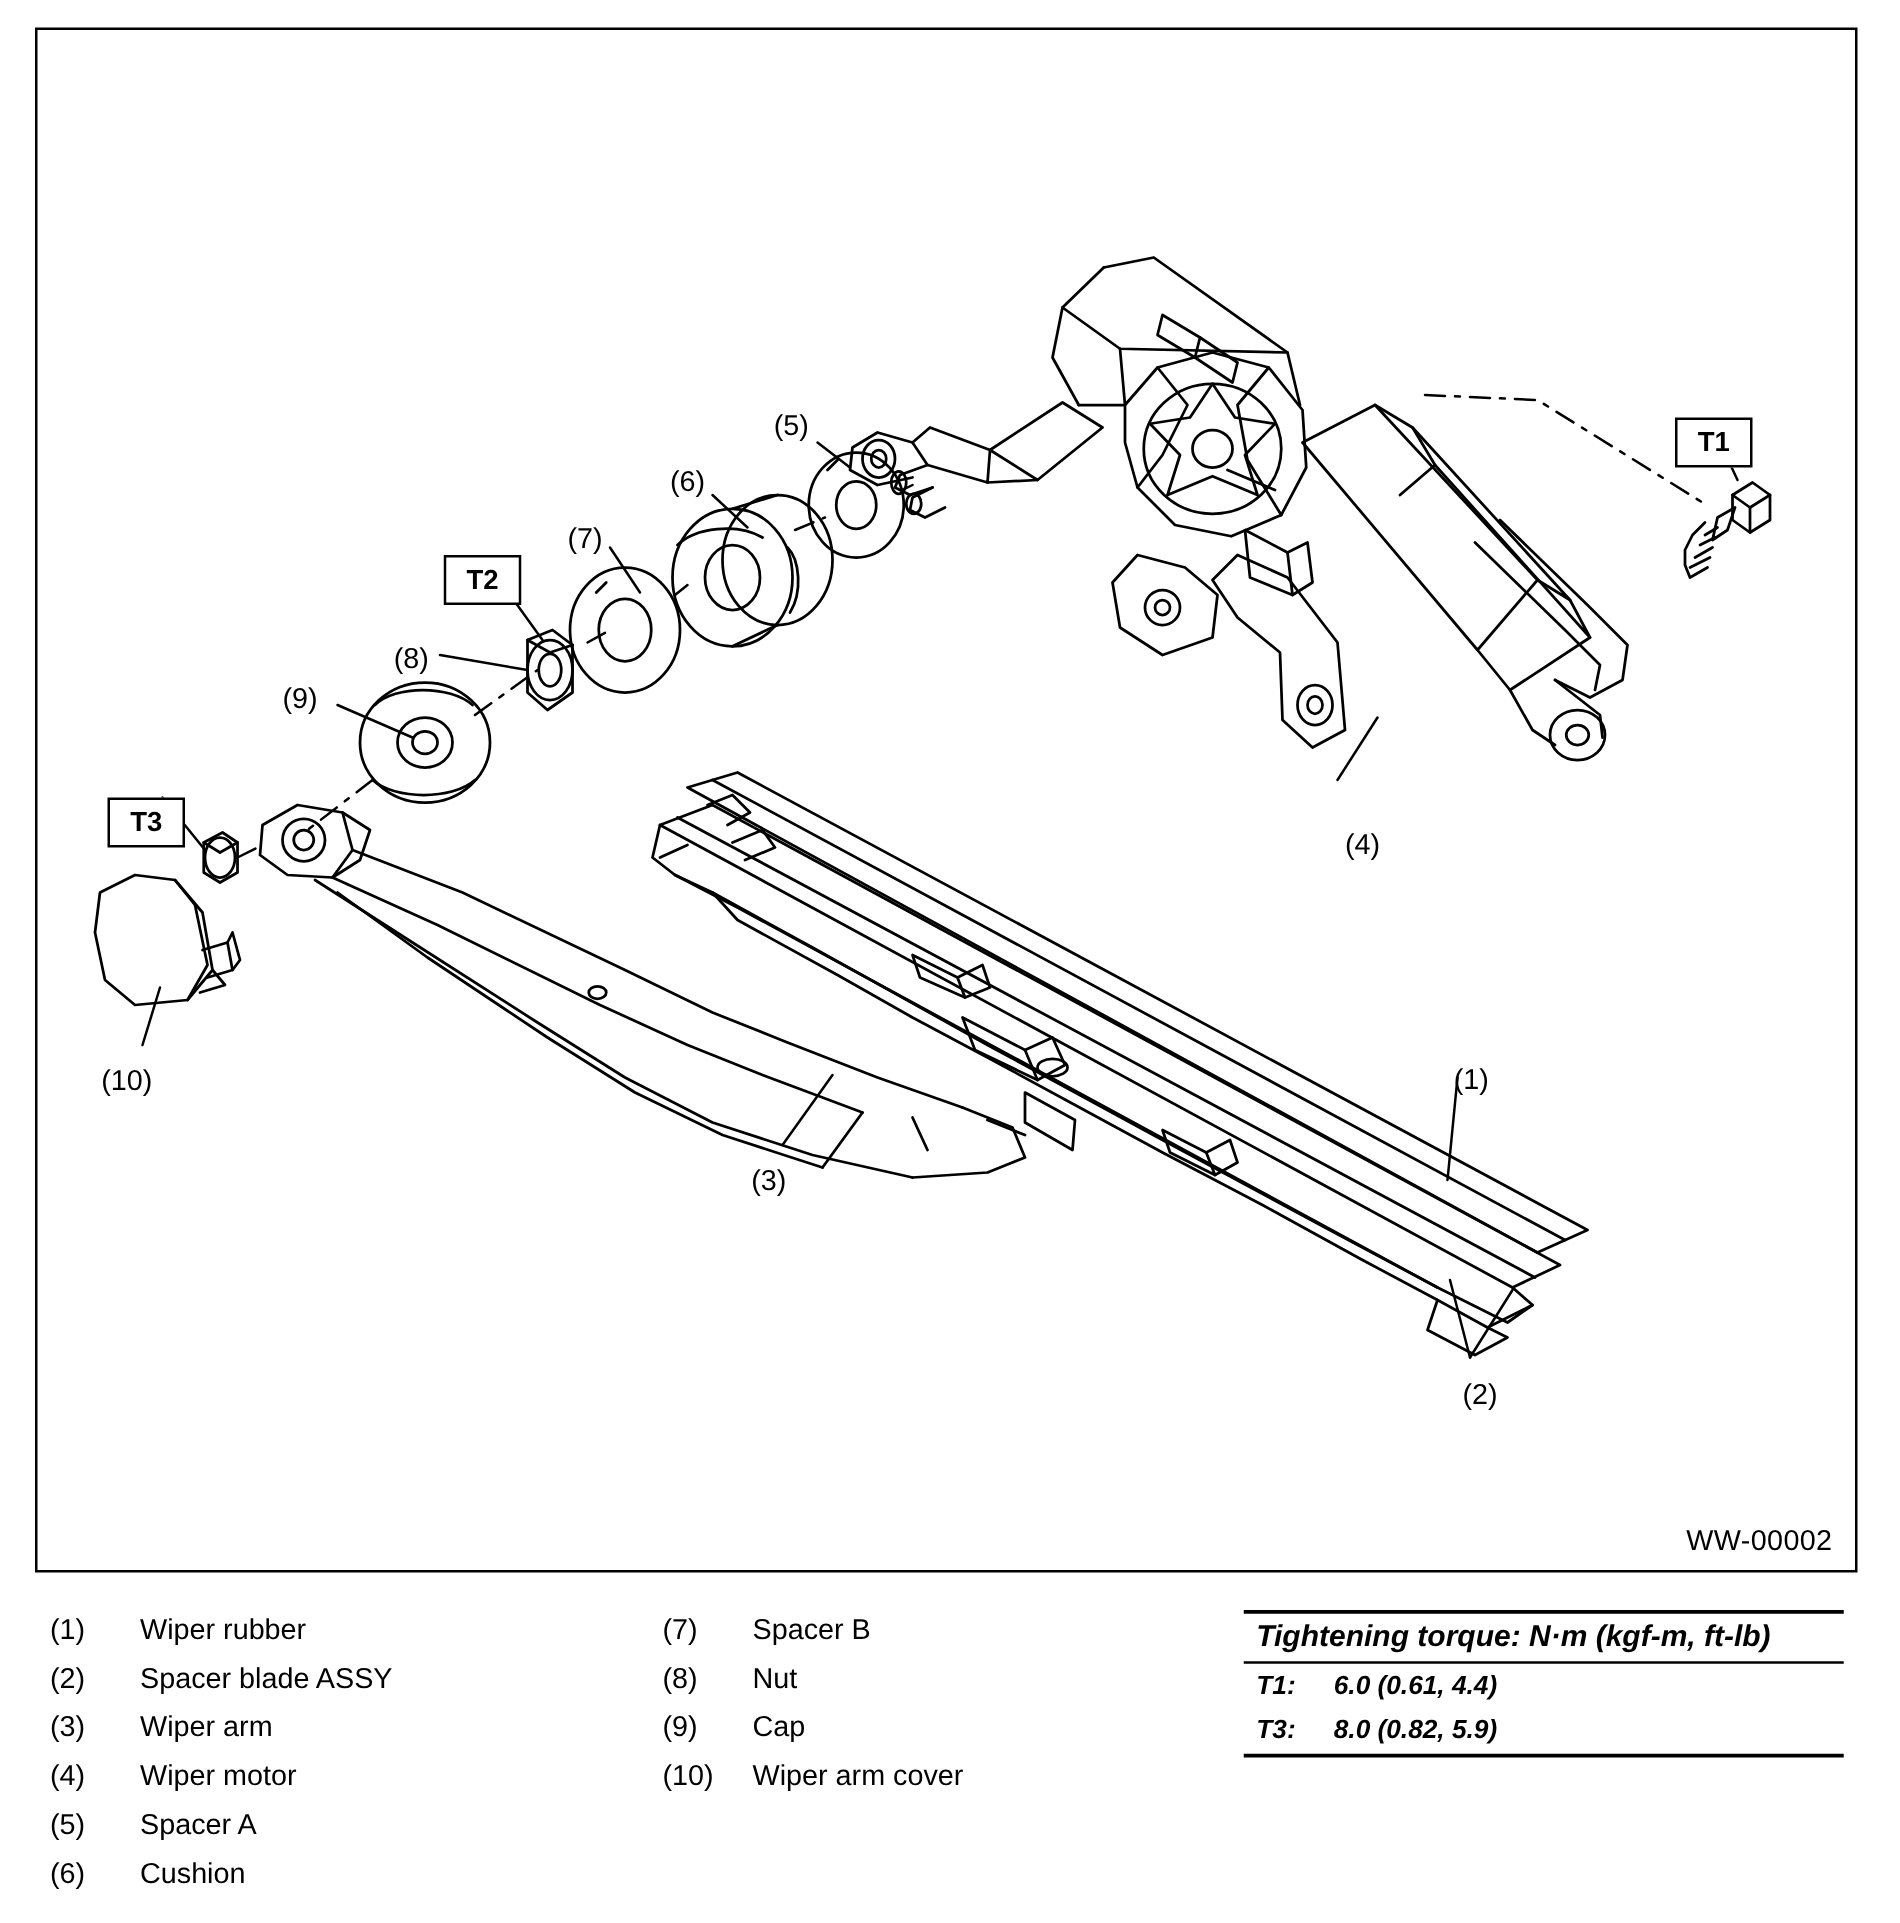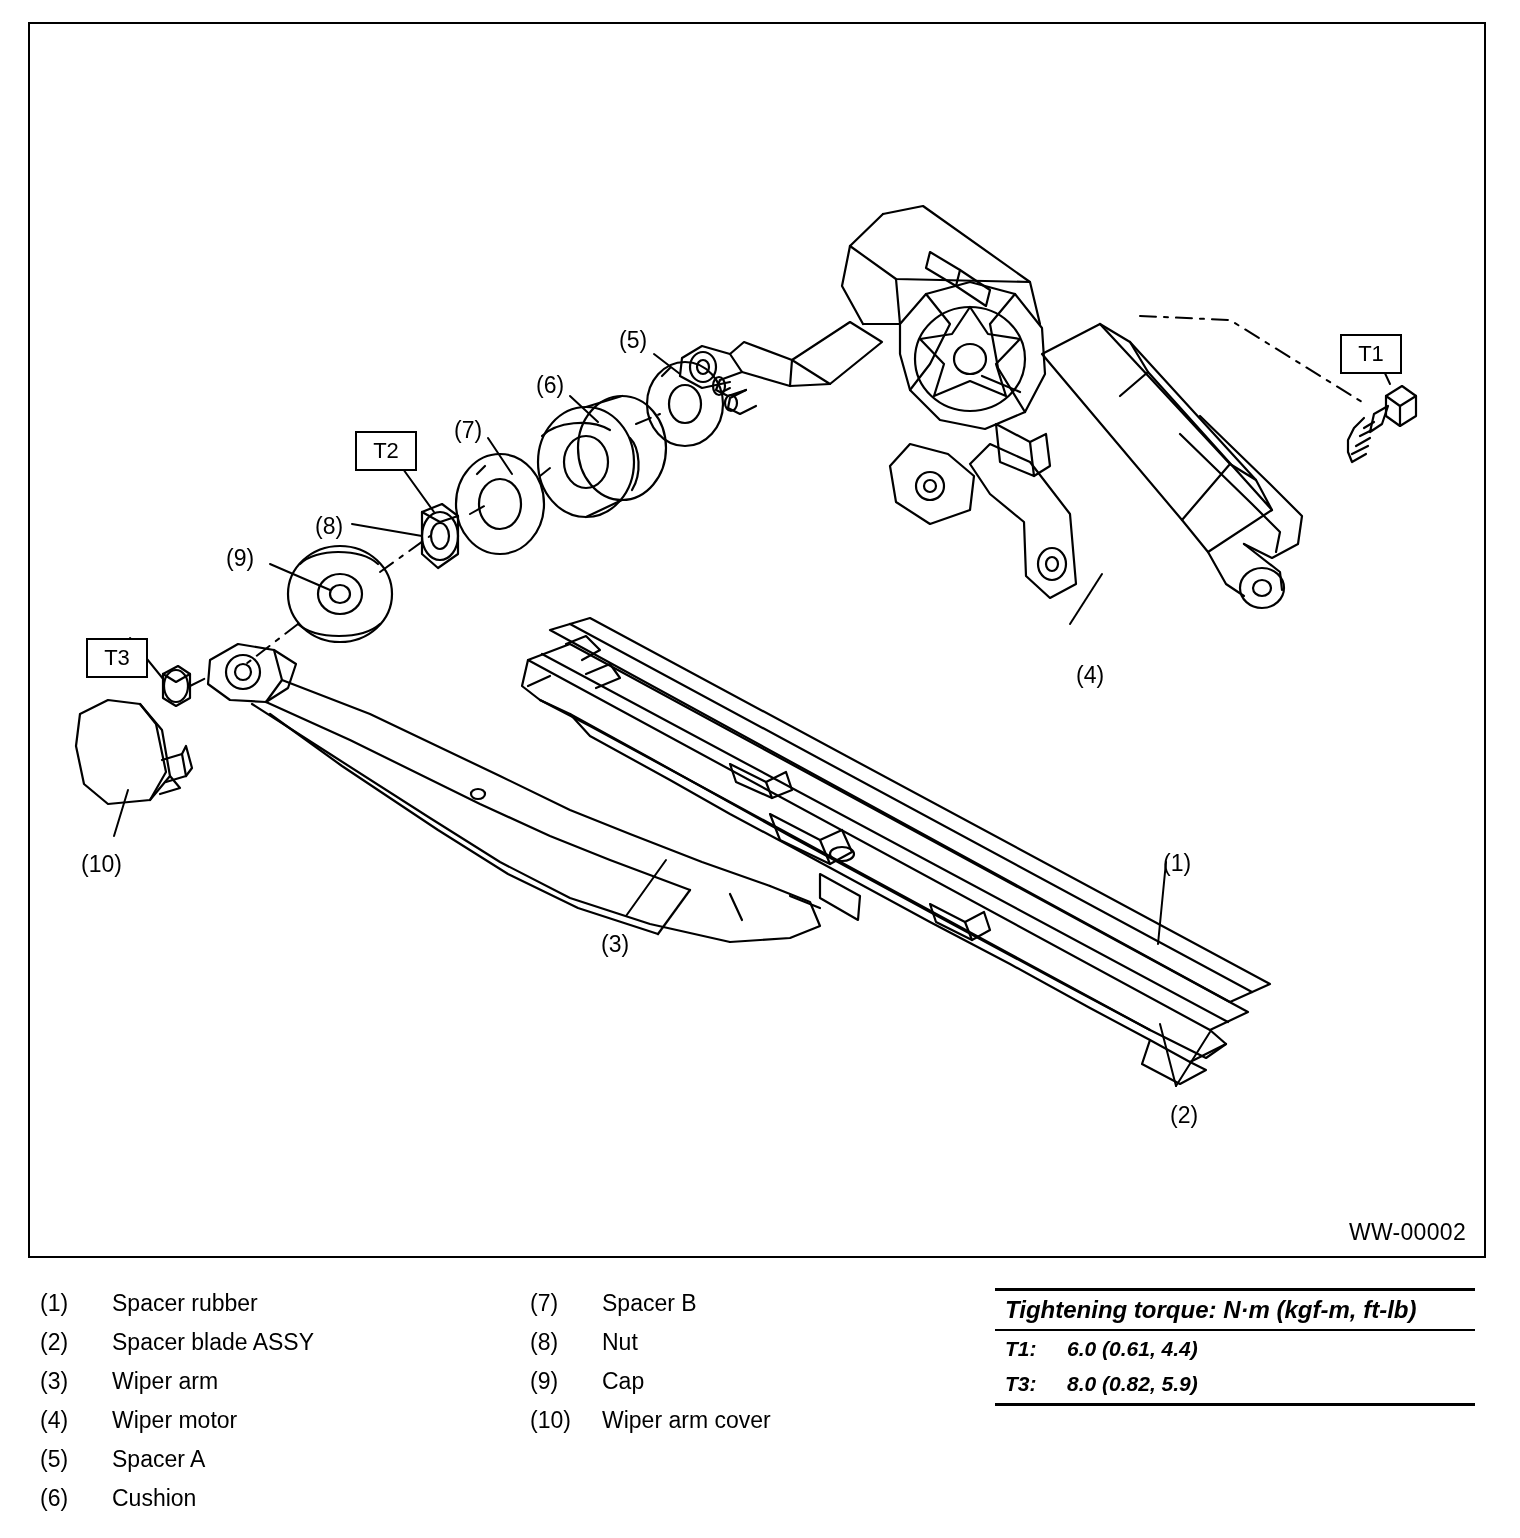--- a/index.html
+++ b/index.html
@@ -103,21 +103,21 @@
     border-bottom: 3px solid #000;
     height: 0;
     margin-top: 2px;
   }
   
   .callout-box {
     position: absolute;
     border: 2px solid #000;
     background: #fff;
     font-size: 22px;
-    font-weight: normal;
+    font-weight: bold;
     display: flex;
     align-items: center;
     justify-content: center;
     box-sizing: border-box;
   }
   .num-label {
     position: absolute;
     font-size: 23px;
   }
 </style>
@@ -336,42 +336,42 @@
           <path d="M440 490 L458 480" stroke-dasharray="16 8 4 8"></path>
           <path d="M510 452 L520 444" stroke-dasharray="16 8 4 8"></path>
           <path d="M606 400 L630 390" stroke-dasharray="16 8 4 8"></path>
           <path d="M692 368 L700 364" stroke-dasharray="16 8 4 8"></path>
           <path d="M160 662 L180 652" stroke-dasharray="16 8 4 8"></path>
         </g>
       </g>
     </svg>
 
     <div class="callout-box" style="left:1310px; top:310px; width:62px; height:40px;">T1</div>
-    <div class="callout-box" style="left:325px; top:407px; width:62px; height:40px;">T2</div>
+    <div class="callout-box" style="left:325px; top:420px; width:62px; height:40px;">T2</div>
     <div class="callout-box" style="left:56px; top:595px; width:62px; height:40px;margin-top:19px;">T3</div>
 
     <div class="num-label" style="left:1133px; top:826px;">(1)</div>
     <div class="num-label" style="left:1140px; top:1078px;">(2)</div>
     <div class="num-label" style="left:571px; top:907px;">(3)</div>
     <div class="num-label" style="left:1046px; top:638px;">(4)</div>
     <div class="num-label" style="left:589px; top:303px;">(5)</div>
     <div class="num-label" style="left:506px; top:348px;">(6)</div>
     <div class="num-label" style="left:424px; top:393px;">(7)</div>
     <div class="num-label" style="left:285px; top:489px;">(8)</div>
     <div class="num-label" style="left:196px; top:521px;">(9)</div>
     <div class="num-label" style="left:51px; top:827px;">(10)</div>
 
     <div class="figure-code">WW-00002</div>
   </div>
 
   <div class="legend">
     <div class="legend-col c1">
       <div class="legend-row">
         <span class="legend-num">(1)</span>
-        <span class="legend-label">Spacer rubber</span>
+        <span class="legend-label">Wiper rubber</span>
       </div>
       <div class="legend-row">
         <span class="legend-num">(2)</span>
         <span class="legend-label">Spacer blade ASSY</span>
       </div>
       <div class="legend-row">
         <span class="legend-num">(3)</span>
         <span class="legend-label">Wiper arm</span>
       </div>
       <div class="legend-row">

